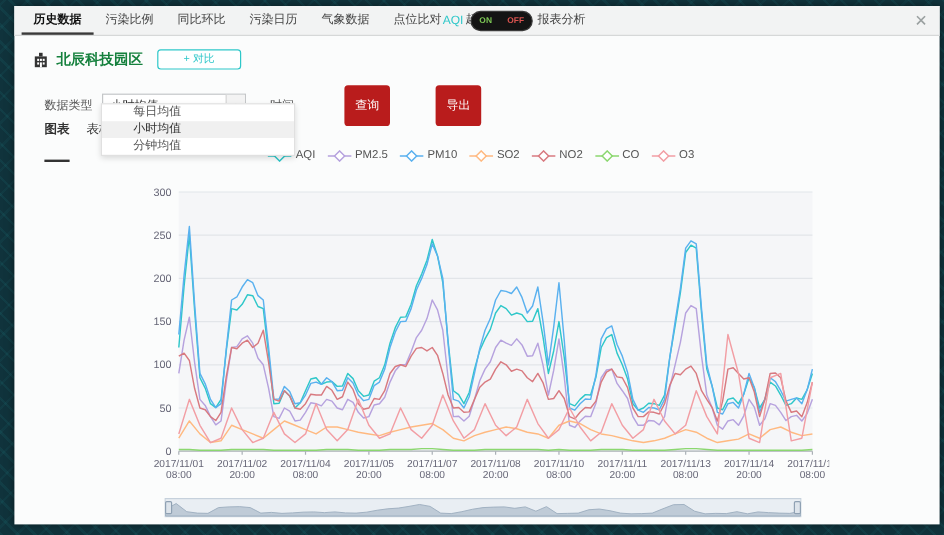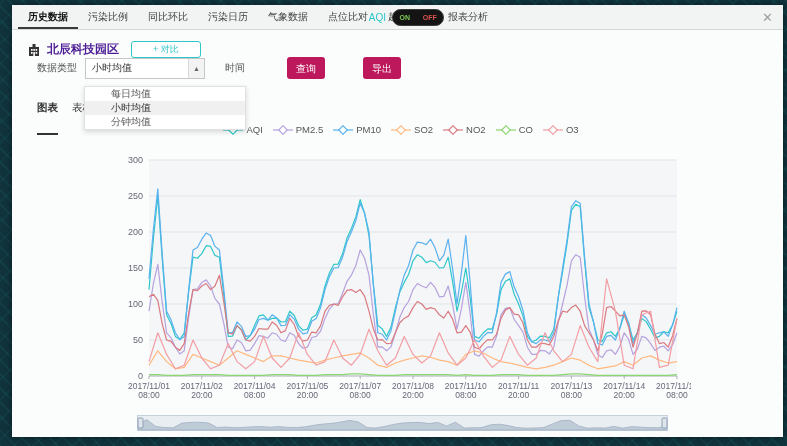--- a/index.html
+++ b/index.html
@@ -17,32 +17,32 @@
   .nav-tab.active{color:#111;font-weight:bold;border-bottom:2px solid #3a3a3a;text-align:right;}
   .nav-right{position:absolute;right:0;top:0;height:24px;display:flex;align-items:center;}
   .aqi-label{color:#2ec7c9;font-size:10px;margin-right:6px;}
   .toggle{width:50px;height:15px;background:#141414;border:1px solid #3a3a3a;border-radius:9px;display:flex;align-items:center;justify-content:space-around;margin-right:318px;}
   .toggle .on{color:#7dc855;font-size:7px;font-weight:bold;}
   .toggle .off{color:#d9534f;font-size:7px;font-weight:bold;}
   .close-x{color:#9aa0a0;font-size:13px;line-height:13px;margin-right:10px;cursor:pointer;}
   
   .title-row{position:absolute;left:15px;top:36px;display:flex;align-items:center;}
   .station-icon{margin-right:6px;display:inline-flex;}
-  .station-name{font-size:12px;font-weight:bold;color:#4c1d95;}
+  .station-name{font-size:12px;font-weight:bold;color:#15803d;}
   .compare-btn{margin-left:12px;font-size:9px;color:#2ec7c9;border:1px solid #2ec7c9;border-radius:3px;padding:1px 21px;background:#fff;cursor:pointer;}
   
-  .filter-row{position:absolute;left:25px;top:52px;display:flex;align-items:center;}
+  .filter-row{position:absolute;left:25px;top:66px;display:flex;align-items:center;}
   .filter-label{font-size:10px;color:#555;margin-right:8px;}
   .select{position:relative;height:19px;background:#fff;border:1px solid #c4c6c8;display:flex;align-items:center;font-size:10px;color:#333;}
   .select .val{padding:0 6px;white-space:nowrap;}
   .select .arrow-box{margin-left:auto;width:15px;height:100%;border-left:1px solid #d8d8d8;background:#f3f3f3;display:flex;align-items:center;justify-content:center;font-size:7px;color:#666;}
   .sel-type{width:118px;}
   .sel-time{width:148px;margin-right:14px;}
   .gap1{width:20px;} .gap2{width:34px;}
-  .btn{height:22px;padding:0 9px;background:#be185d;color:#fff;font-size:10px;border:none;border-radius:3px;margin-right:0;cursor:pointer;line-height:19px;}
+  .btn{height:34px;padding:0 9px;background:#b91c1c;color:#fff;font-size:10px;border:none;border-radius:3px;margin-right:0;cursor:pointer;line-height:19px;}
   .btn.export{margin-left:38px;text-align:right;}
   
   .dropdown{position:absolute;left:72px;top:81px;width:160px;background:#fff;border:1px solid #e0e0e0;box-shadow:0 2px 5px rgba(0,0,0,.15);z-index:30;}
   .dd-item{font-size:10px;color:#555;padding:0 26px;line-height:14px;height:14px;cursor:pointer;}
   .dd-item.selected{background:#f0f0f0;color:#333;}
   
   .view-tabs{position:absolute;left:25px;top:96px;display:flex;z-index:5;}
   .view-tab{font-size:10.5px;color:#333;margin-right:14px;padding-bottom:18px;cursor:pointer;}
   .view-tab.active{border-bottom:2px solid #333;font-weight:bold;}
   

